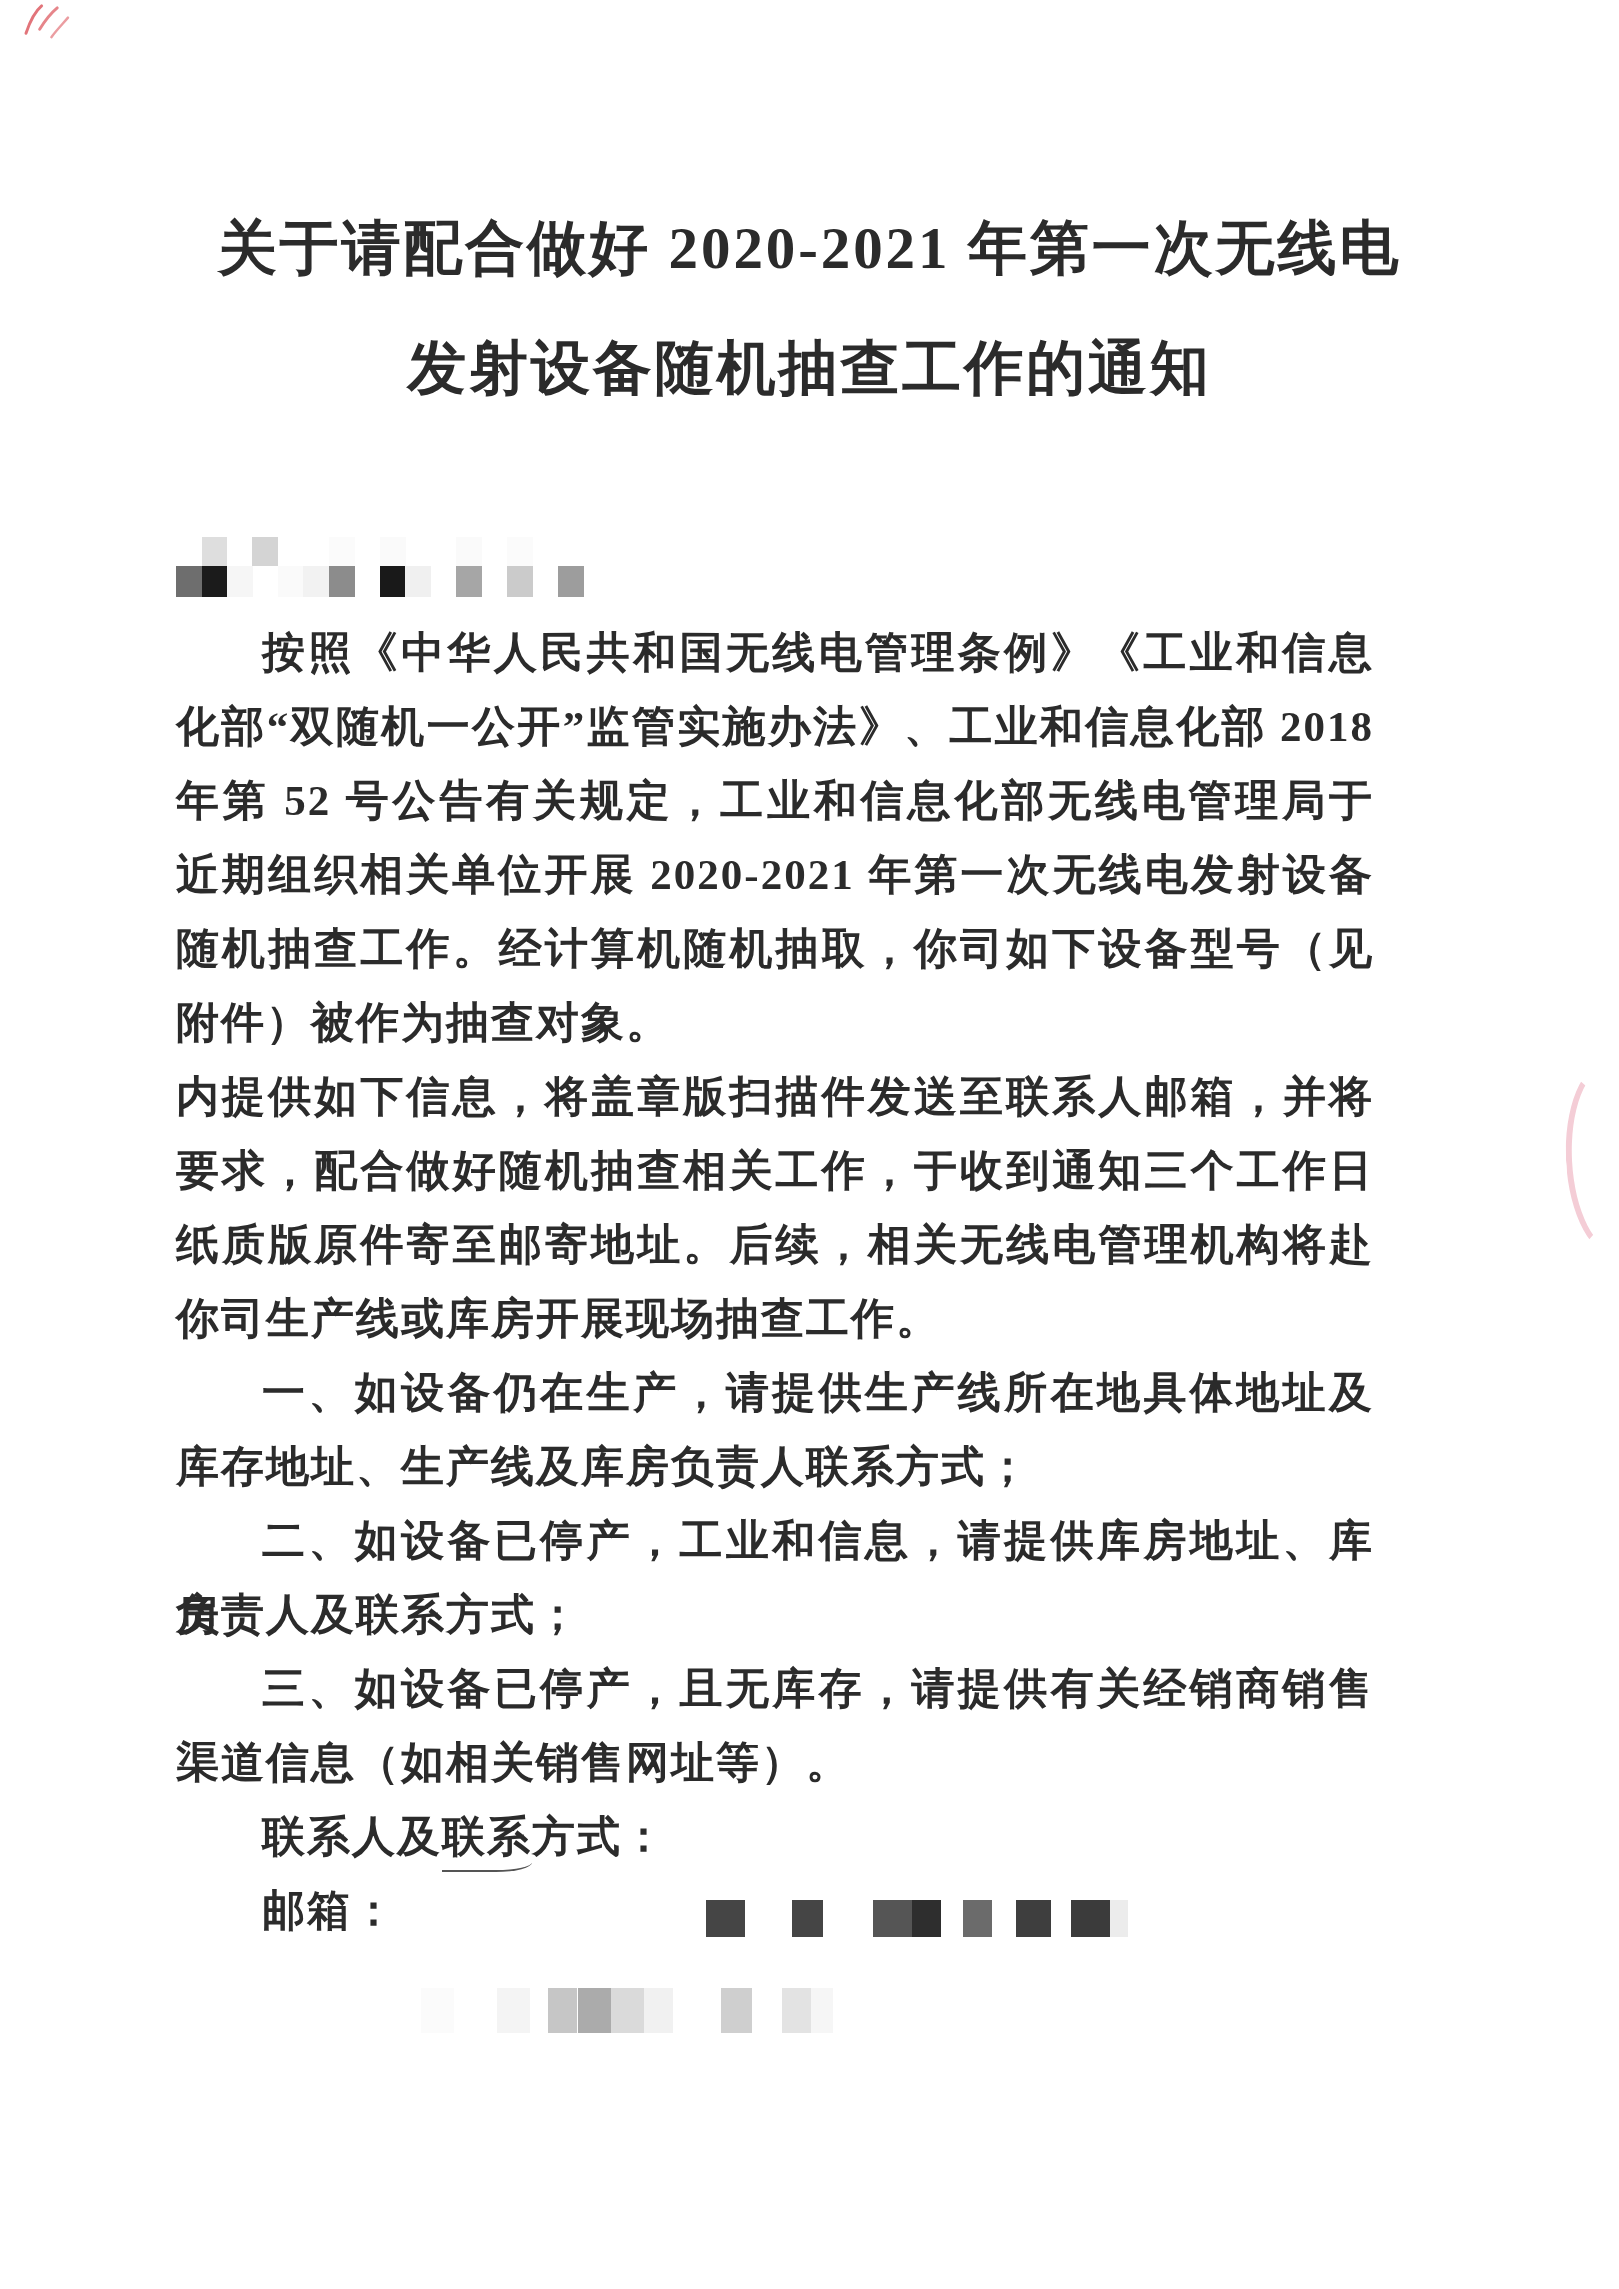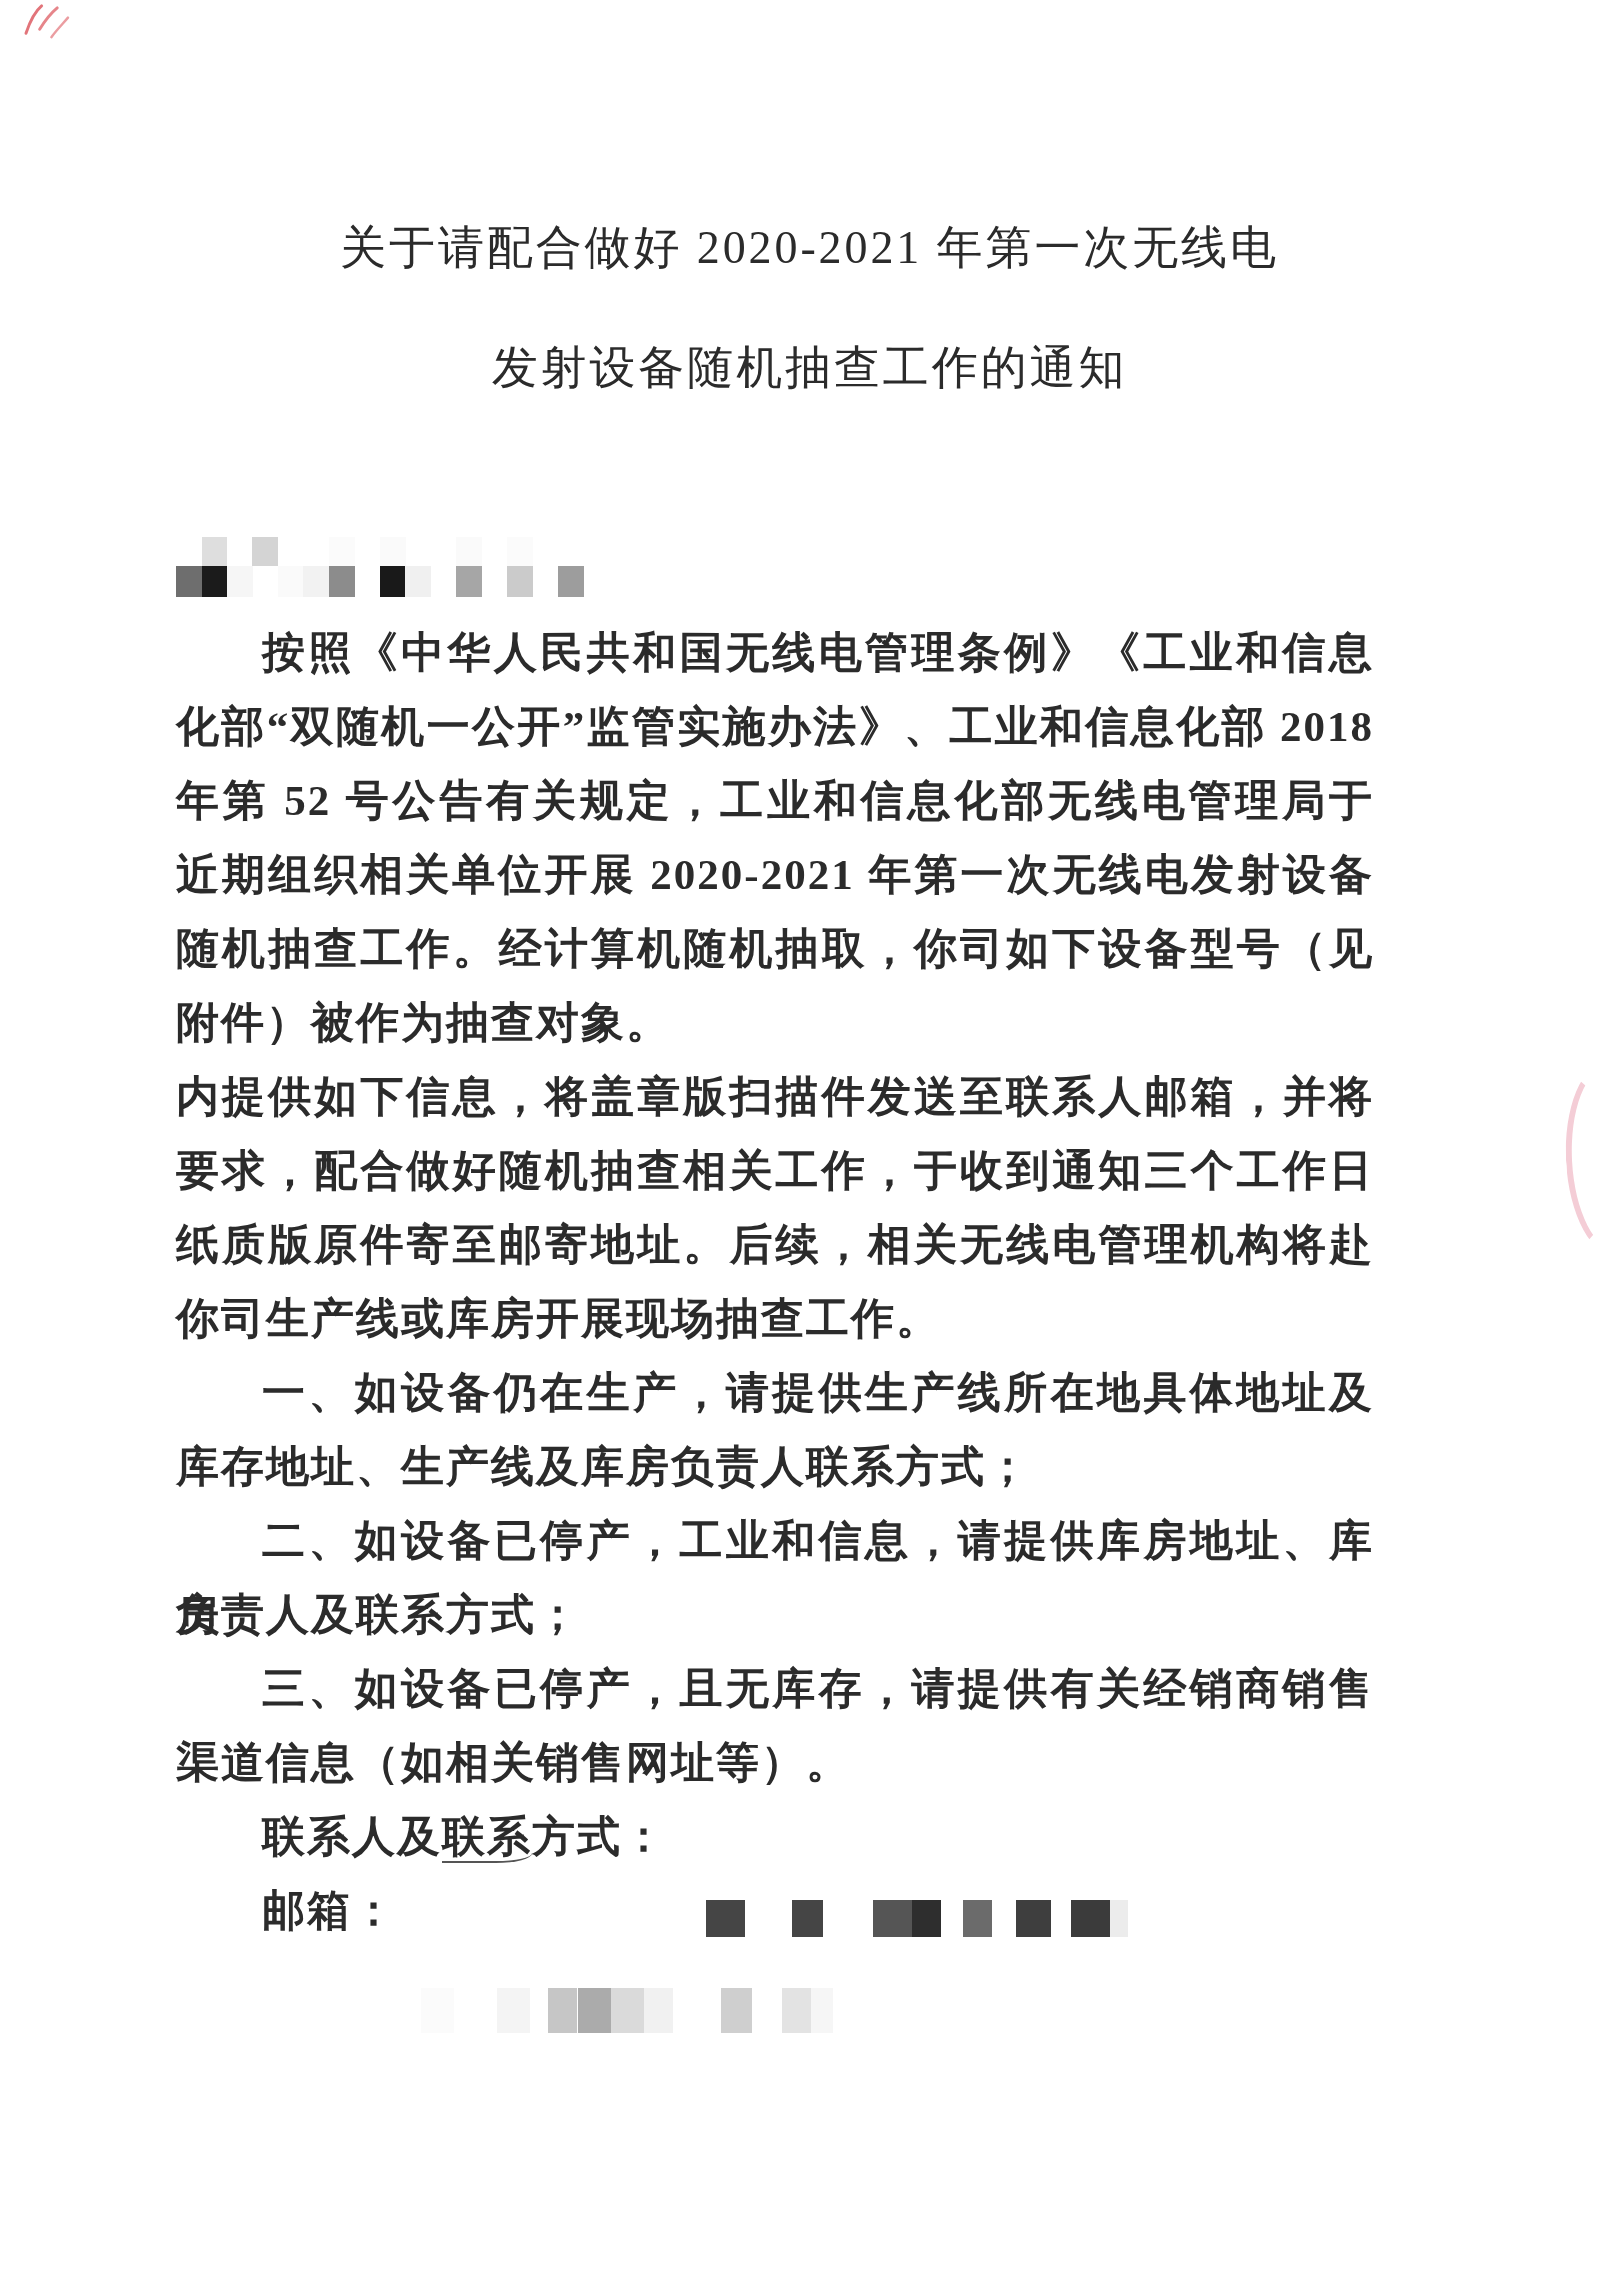--- a/index.html
+++ b/index.html
@@ -8,22 +8,22 @@
     width:1619px;height:2290px;
     margin:0 auto;
     background:#ffffff;
     overflow:hidden;
     font-family:"Liberation Serif","DejaVu Serif",serif;
     color:#2b2b2b;
   }
   .title{
     position:absolute;left:0;right:0;top:188px;
     text-align:center;
-    font-weight:400;
-    font-size:46px;
+    font-weight:700;
+    font-size:59px;
     letter-spacing:2.9px;
   }
   .title .tline{line-height:120px;}
   .body{
     position:absolute;left:176px;top:616px;width:1198px;
     font-size:43px;
     letter-spacing:2px;
     font-weight:bold;
   }
   .bline{
@@ -34,21 +34,21 @@
   .bline.fill{
     white-space:normal;
     text-align:justify;
     text-align-last:justify;
     text-justify:inter-character;
   }
   .bline.ind{text-indent:86px;}
   .uline{
     border-bottom:2.9px solid #555;
     border-radius:0 0 40%/0 0 9.8px;
-    padding-bottom:1px;
+    padding-bottom:10px;
   }
   .mosaic{position:absolute;}
   .mosaic span{position:absolute;display:block;}
   .stamp-arc{
     position:absolute;
     left:1566px;top:1061px;
     width:82px;height:184px;
     border:6.9px solid transparent;
     border-left-color:#f4cdd6;
     border-radius:50%;

